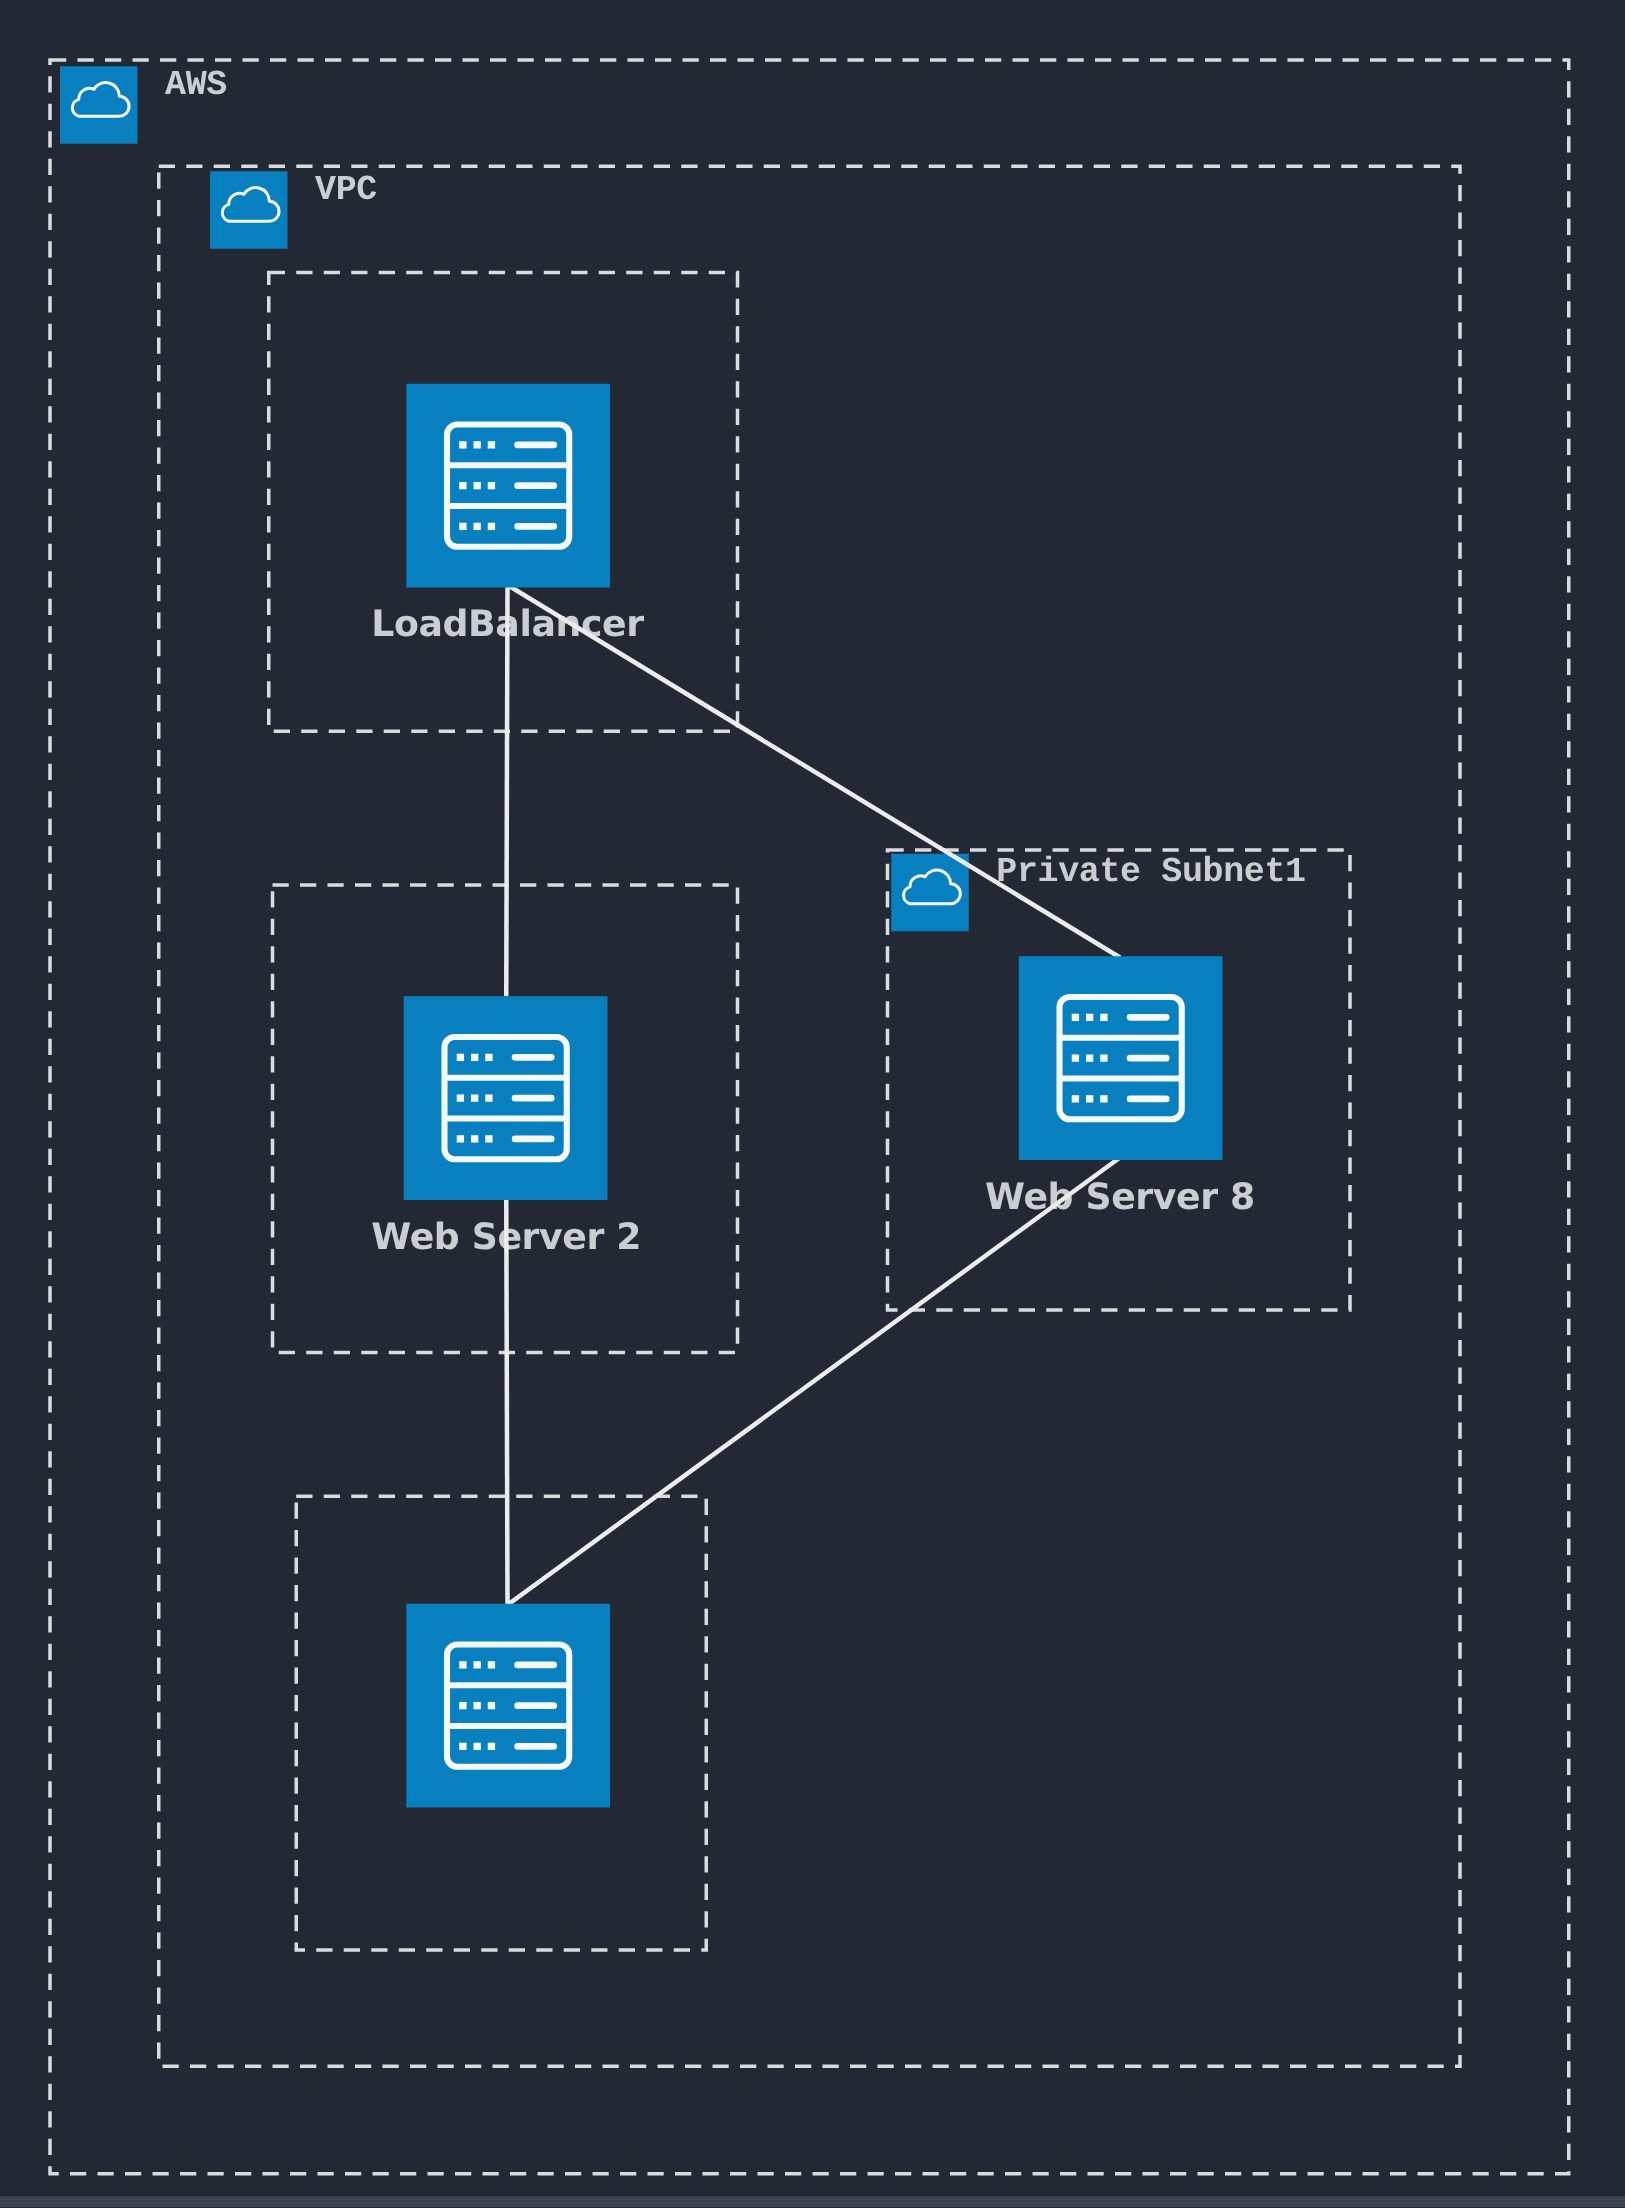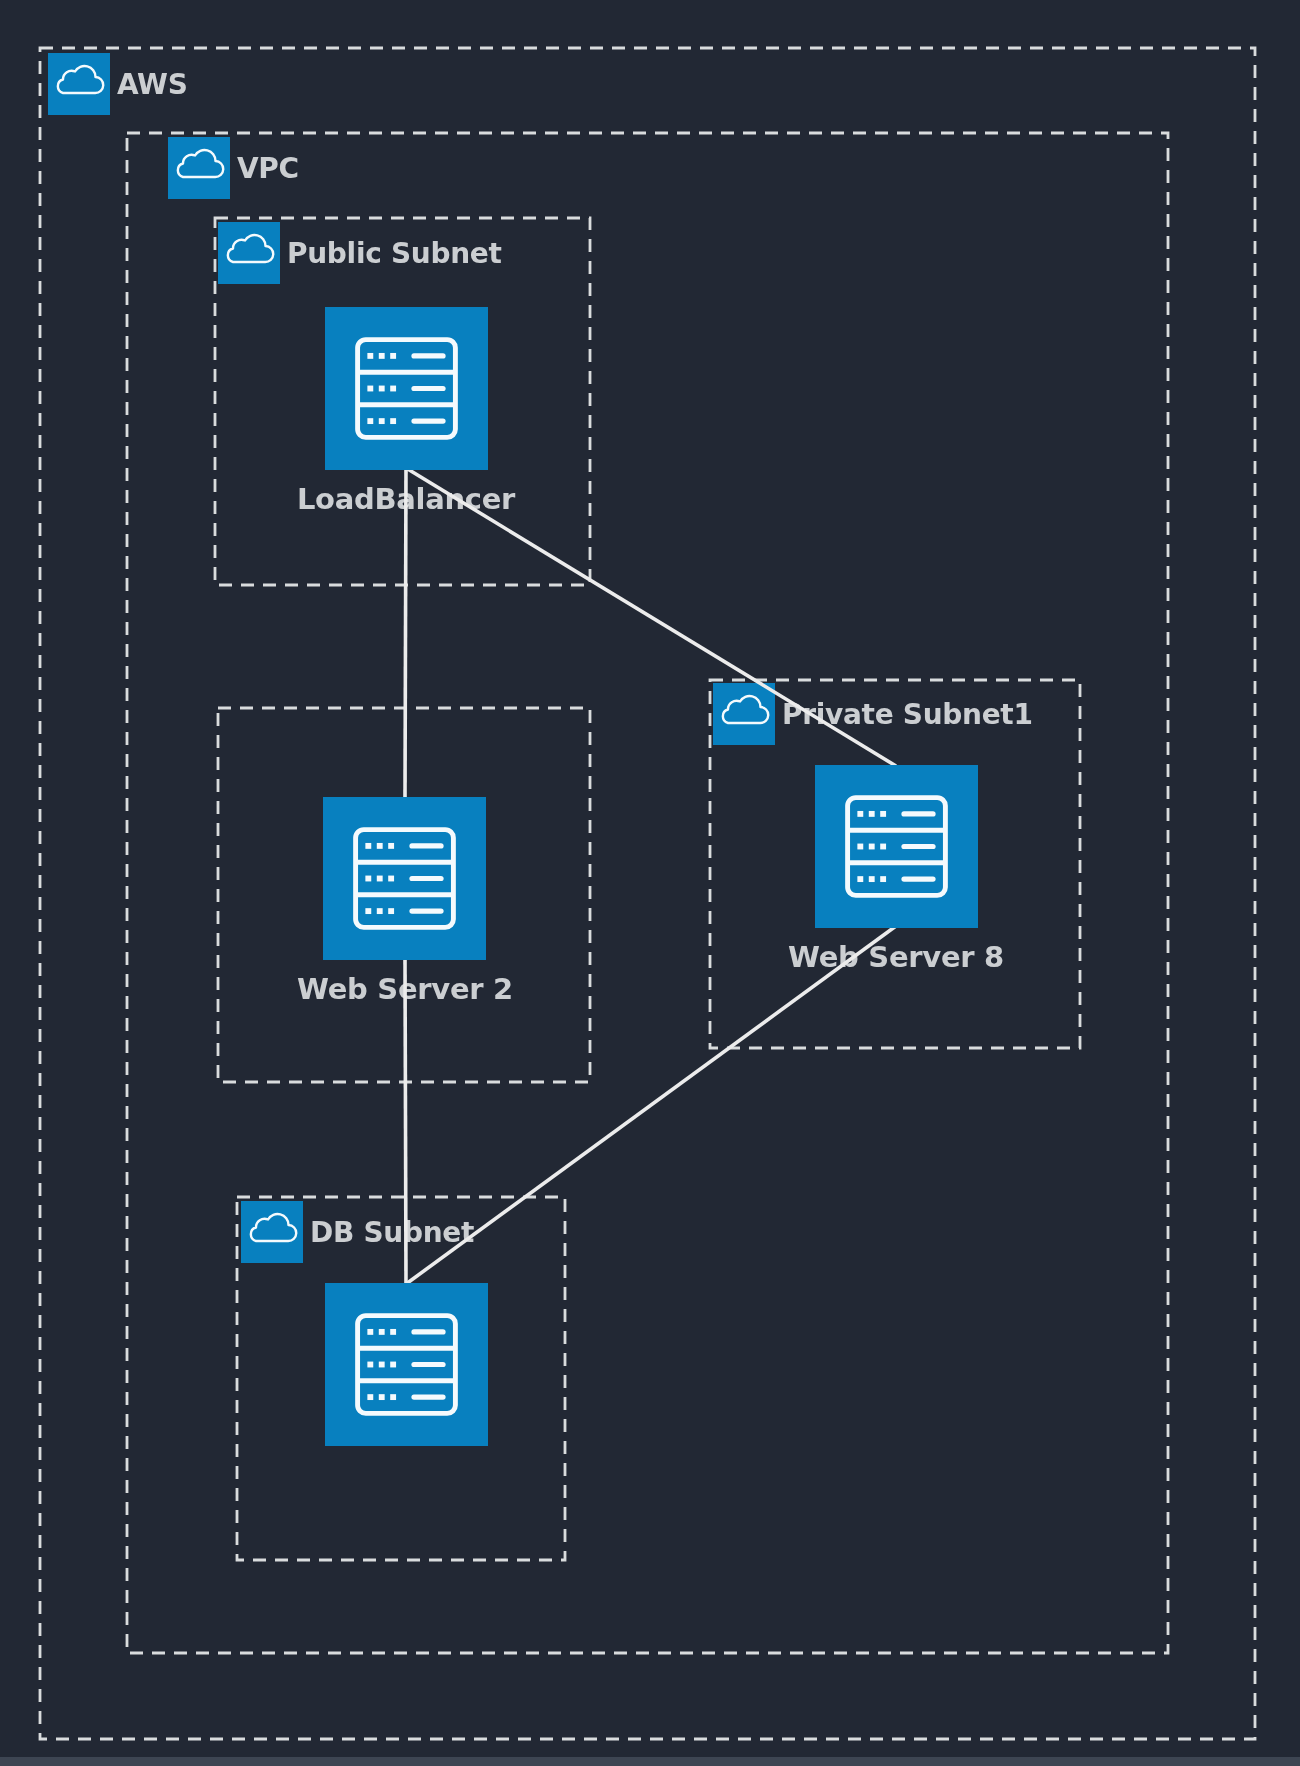--- a/index.html
+++ b/index.html
@@ -8,22 +8,23 @@
     width:1300px;height:1766px;
     background:#222834;
     overflow:hidden;
     font-family:"DejaVu Sans","Liberation Sans",sans-serif;
   }
   svg.layer{position:absolute;left:0;top:0;}
   #boxes{z-index:0;}
   #edges{z-index:5;pointer-events:none;}
   .cluster-header{
     position:absolute;
-    display:flex;align-items:center;gap:7px;
+    display:flex;gap:22px;
     z-index:3;
+    font-family:Liberation Mono, monospace;
   }
   .cluster-icon{
     width:62px;height:62px;flex:0 0 62px;
     background:#0880bf;
     display:flex;align-items:center;justify-content:center;
   }
   .cluster-label{
     color:#cbced1;
     font-size:28px;font-weight:bold;
     white-space:nowrap;
@@ -76,47 +77,31 @@
 
   <div class="cluster-header" style="left:132px;top:137px;padding-left:36px;">
     <div class="cluster-icon">
       <svg width="62" height="62" viewBox="0 0 62 62">
           <path d="M15 40 H47 A8 8 0 0 0 47.5 24 A11 11 0 0 0 27 18.5 A8.5 8.5 0 0 0 15 26.5 A7 7 0 0 0 15 40 Z" fill="none" stroke="#f4fafd" stroke-width="2.4" stroke-linejoin="round"></path>
         </svg>
     </div>
     <span class="cluster-label">VPC</span>
   </div>
 
-  <div class="cluster-header" style="left:218px;top:222px;">
-    <div class="cluster-icon">
-      <svg width="62" height="62" viewBox="0 0 62 62">
-          <path d="M15 40 H47 A8 8 0 0 0 47.5 24 A11 11 0 0 0 27 18.5 A8.5 8.5 0 0 0 15 26.5 A7 7 0 0 0 15 40 Z" fill="none" stroke="#f4fafd" stroke-width="2.4" stroke-linejoin="round"></path>
-        </svg>
-    </div>
-    <span class="cluster-label">Public Subnet</span>
-  </div>
 
 
   <div class="cluster-header" style="left:713px;top:683px;">
     <div class="cluster-icon">
       <svg width="62" height="62" viewBox="0 0 62 62">
           <path d="M15 40 H47 A8 8 0 0 0 47.5 24 A11 11 0 0 0 27 18.5 A8.5 8.5 0 0 0 15 26.5 A7 7 0 0 0 15 40 Z" fill="none" stroke="#f4fafd" stroke-width="2.4" stroke-linejoin="round"></path>
         </svg>
     </div>
     <span class="cluster-label">Private Subnet1</span>
   </div>
 
-  <div class="cluster-header" style="left:241px;top:1201px;">
-    <div class="cluster-icon">
-      <svg width="62" height="62" viewBox="0 0 62 62">
-          <path d="M15 40 H47 A8 8 0 0 0 47.5 24 A11 11 0 0 0 27 18.5 A8.5 8.5 0 0 0 15 26.5 A7 7 0 0 0 15 40 Z" fill="none" stroke="#f4fafd" stroke-width="2.4" stroke-linejoin="round"></path>
-        </svg>
-    </div>
-    <span class="cluster-label">DB Subnet</span>
-  </div>
 
   <svg id="edges" class="layer" width="1300" height="1766" viewBox="0 0 1300 1766">
     <line x1="406" y1="468" x2="405" y2="797" stroke="#ececec" stroke-width="3.6"></line>
     <line x1="406" y1="468" x2="896" y2="766" stroke="#ececec" stroke-width="3.6"></line>
     <line x1="405" y1="958" x2="406" y2="1284" stroke="#ececec" stroke-width="3.6"></line>
     <line x1="896" y1="926" x2="406" y2="1284" stroke="#ececec" stroke-width="3.6"></line>
   </svg>
 
   <div class="node-icon" style="left:325px;top:307px;">
     <svg width="163" height="163" viewBox="0 0 100 100">

